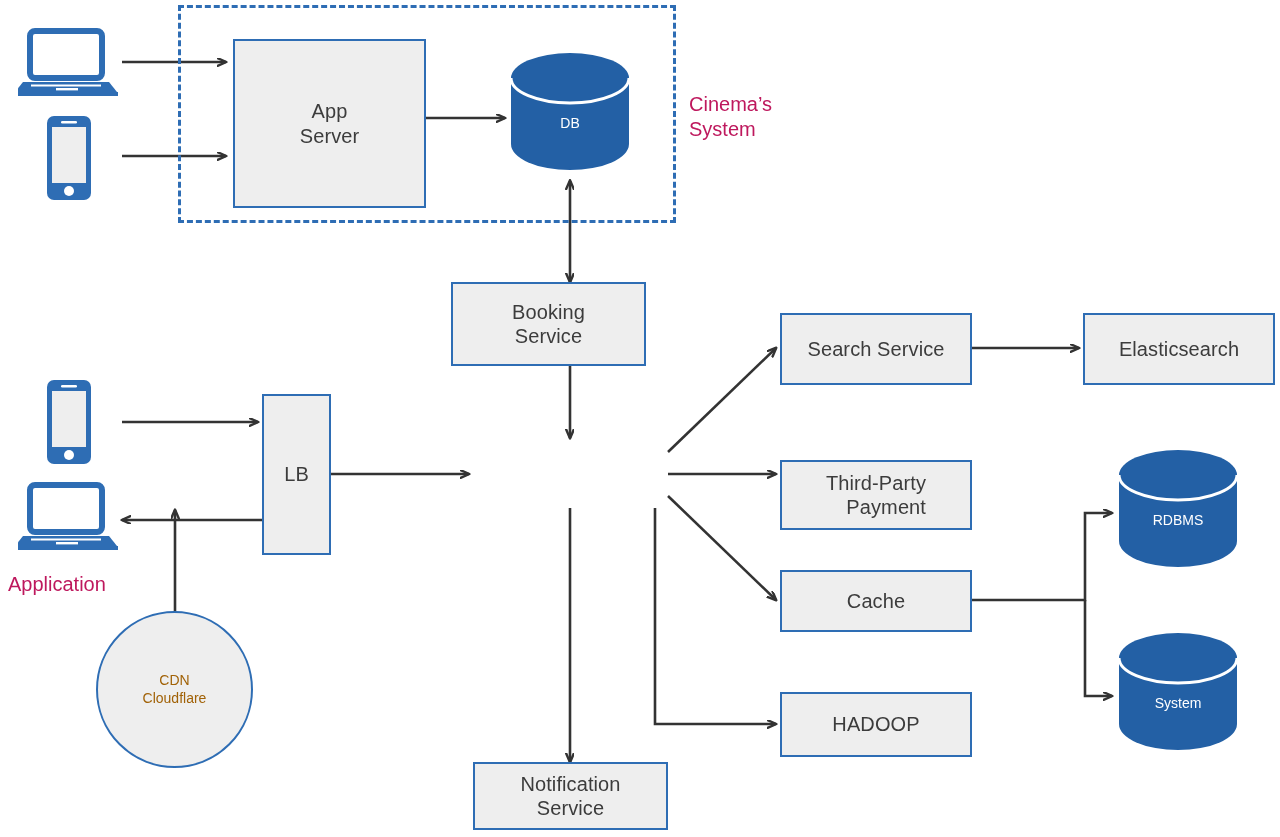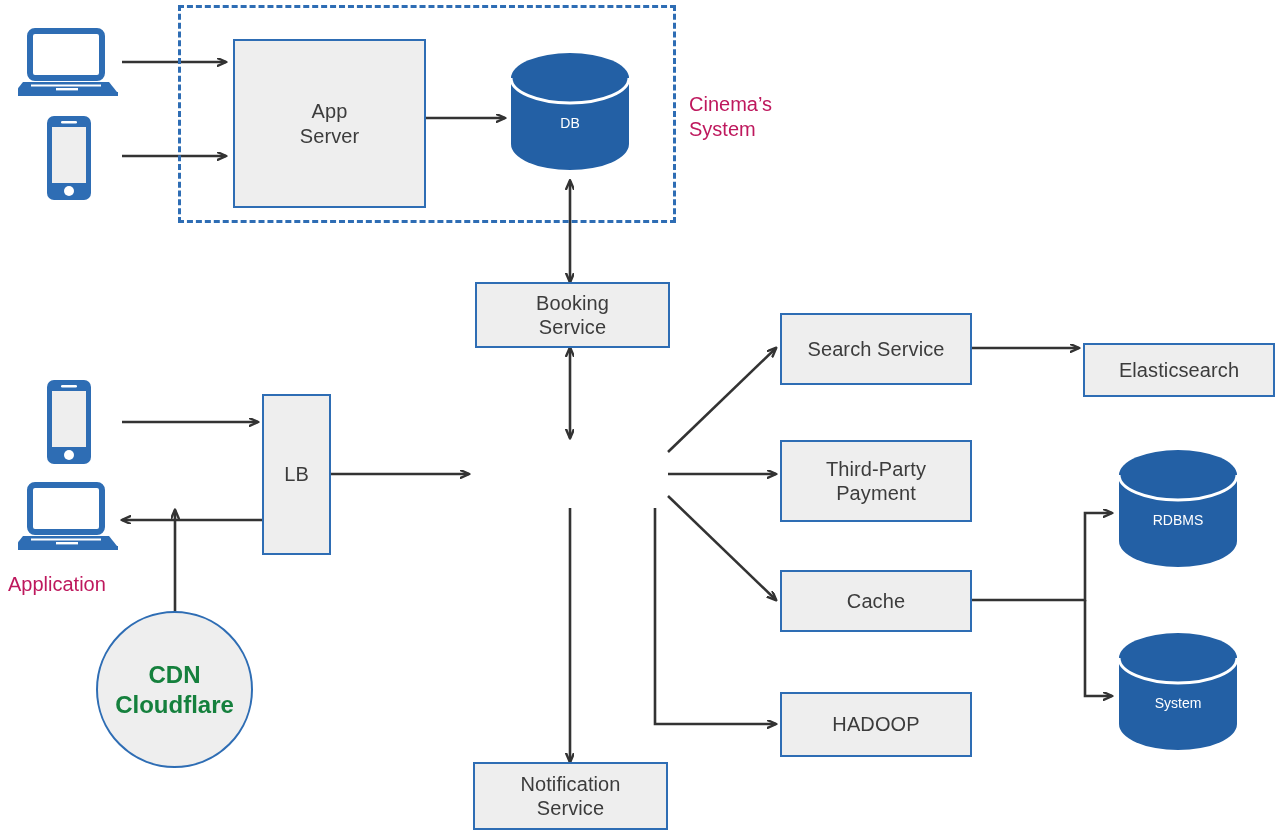--- a/index.html
+++ b/index.html
@@ -52,23 +52,22 @@
   }
   .cyl .cyl-label {
     position: relative;
     z-index: 3;
     padding-top: 26px;
   }
   .circle {
     background: #eeeeee;
     border: 2.5px solid #2e6db4;
     border-radius: 50%;
-    font-size: 24px;
-    color: #15803d;
-    font-weight: bold;
+    font-size: 14px;
+    color: #a16207;
   }
   .plain-label {
     position: absolute;
     font-size: 20px;
     color: #be185d;
     line-height: 1.25;
     white-space: pre-line;
   }
   .group-boundary {
     position: absolute;
@@ -175,34 +174,34 @@
       <path d="M13,57.5 L83,57.5" stroke="#ffffff" stroke-width="2.2"></path>
       <rect x="38" y="60" width="22" height="2.4" fill="#ffffff"></rect>
       <path d="M0,66 L100,66" stroke="#2e6db4" stroke-width="4"></path>
     </svg>
   </div>
   <div class="plain-label" style="left:8px; top:572px;">Application</div>
 
   <div class="node box txt2" style="left:233px; top:31px; width:193px; height:169px;margin-top:8px;">App
 Server</div>
 
-  <div class="node box txt2" style="left:475px; top:282px; width:195px; height:66px;">Booking
+  <div class="node box txt2" style="left:451px; top:282px; width:195px; height:84px;">Booking
 Service</div>
 
 
   <div class="node box txt2" style="left:473px; top:762px; width:195px; height:68px;">Notification
 Service</div>
 
   <div class="node box" style="left:262px; top:394px; width:69px; height:161px;">LB</div>
 
   <div class="node box" style="left:780px; top:313px; width:192px; height:72px;">Search Service</div>
 
-  <div class="node box" style="left:1083px; top:313px; width:192px; height:54px;margin-top:30px;">Elasticsearch</div>
-
-  <div class="node box txt2" style="left:780px; top:440px; width:192px; height:82px;">Third-Party
+  <div class="node box" style="left:1083px; top:313px; width:192px; height:72px;">Elasticsearch</div>
+
+  <div class="node box txt2" style="left:780px; top:460px; width:192px; height:70px;text-align:right;">Third-Party
 Payment</div>
 
   <div class="node box" style="left:780px; top:570px; width:192px; height:62px;">Cache</div>
 
   <div class="node box" style="left:780px; top:692px; width:192px; height:65px;">HADOOP</div>
 
   <div class="node circle txt2" style="left:96px; top:611px; width:157px; height:157px;">CDN
 Cloudflare</div>
 
   <div class="node cyl" style="left:509px; top:52px; width:122px; height:118px;">

